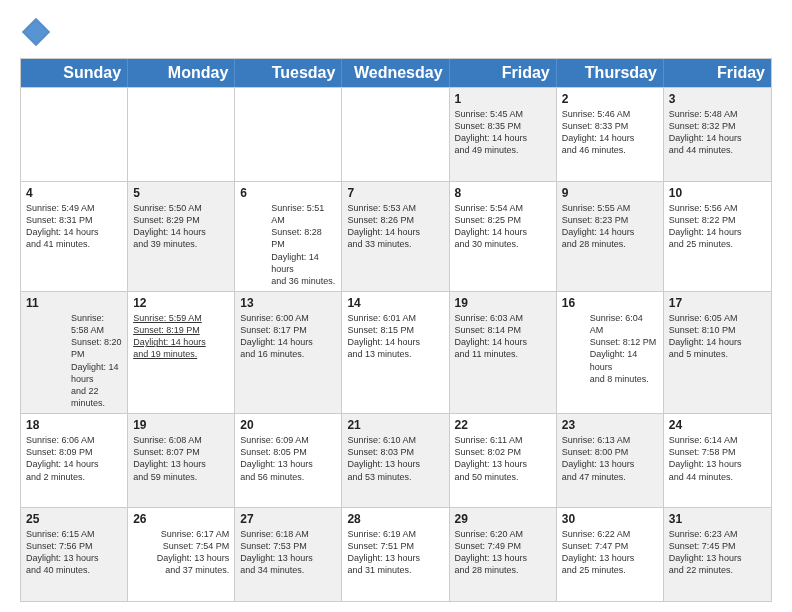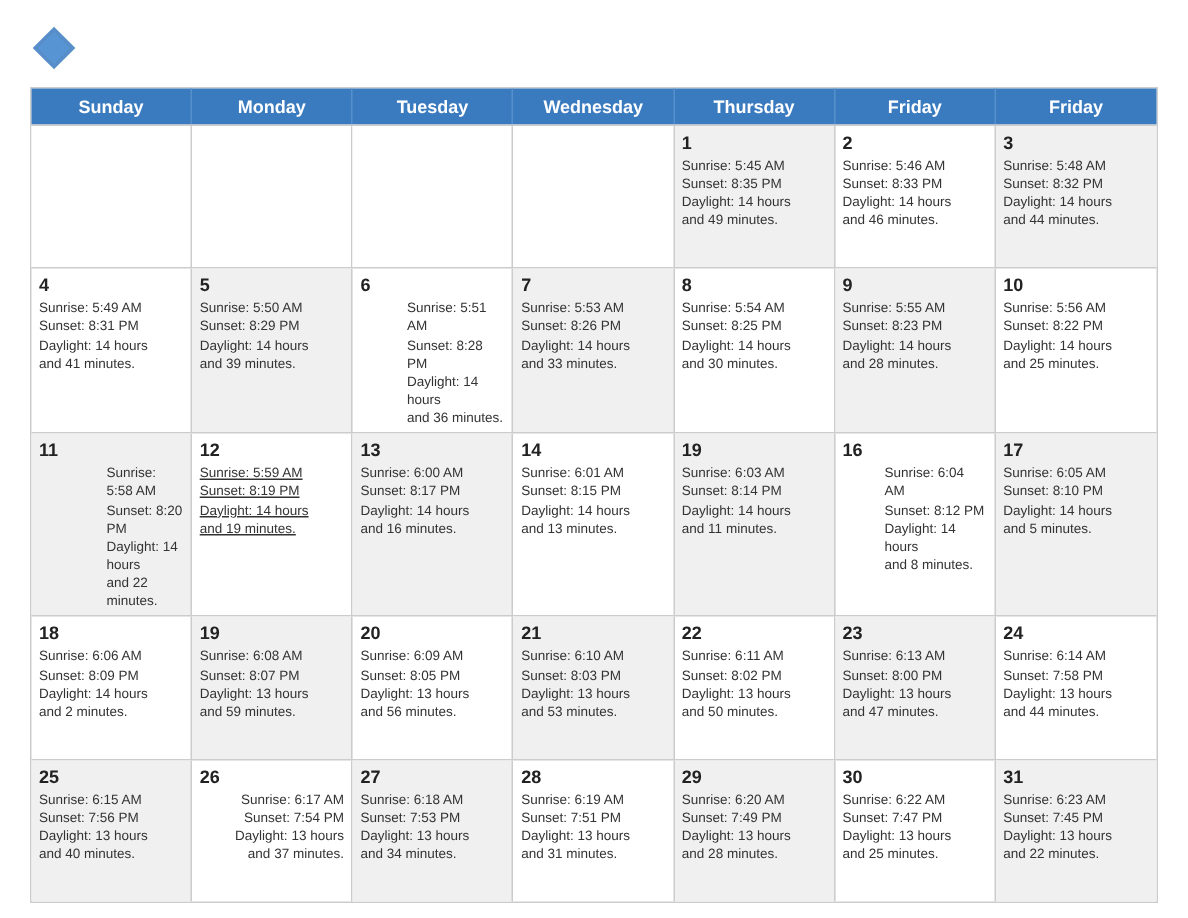--- a/index.html
+++ b/index.html
@@ -60,24 +60,24 @@
       flex-direction: column;
       border: 1px solid #ccc;
     }
     .cal-header {
       display: grid;
       grid-template-columns: repeat(7, 1fr);
       background: #3a7abf;
     }
     .cal-header-cell {
       color: #fff;
-      font-size: 12px;
+      font-size: 16px;
       font-weight: bold;
       padding: 5px 6px;
-      text-align: center;
+      text-align: right;
       border-right: 1px solid #5590cc;
     }
     .cal-header-cell:last-child { border-right: none; }
     .cal-body {
       display: flex;
       flex-direction: column;
       flex: 1;
     }
     .cal-row {
       display: grid;
@@ -134,22 +134,22 @@
     </div>
   </div>
 
   <div class="calendar">
     <div class="cal-header">
 
     <div class="cal-header-cell">Sunday</div>
         <div class="cal-header-cell">Monday</div>
         <div class="cal-header-cell">Tuesday</div>
         <div class="cal-header-cell">Wednesday</div>
+        <div class="cal-header-cell">Friday</div>
         <div class="cal-header-cell">Thursday</div>
-        <div class="cal-header-cell">Friday</div>
         <div class="cal-header-cell">Friday</div>
       </div>
     <div class="cal-body">
 
     <div class="cal-row">
           <div class="cal-cell empty"></div>
           <div class="cal-cell empty"></div>
           <div class="cal-cell empty"></div>
           <div class="cal-cell empty"></div>
           <div class="cal-cell shaded">

